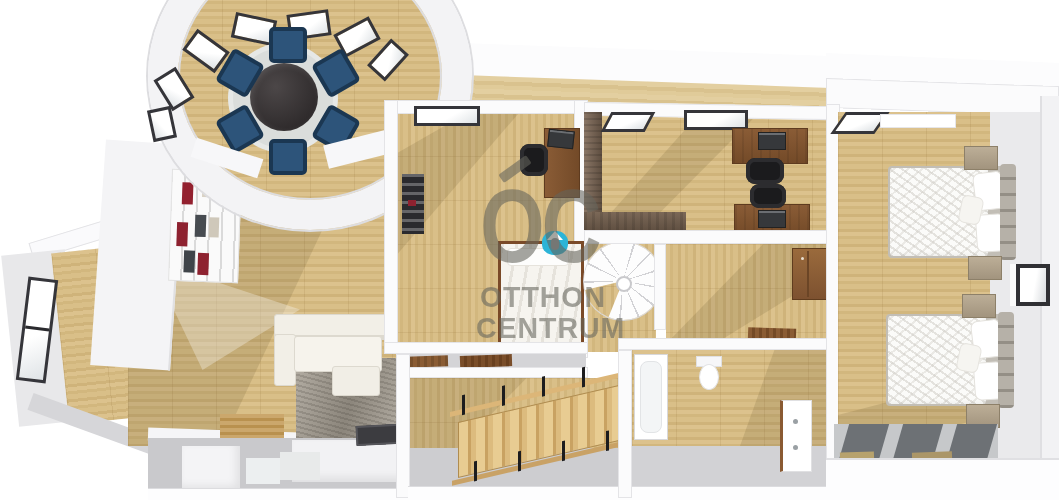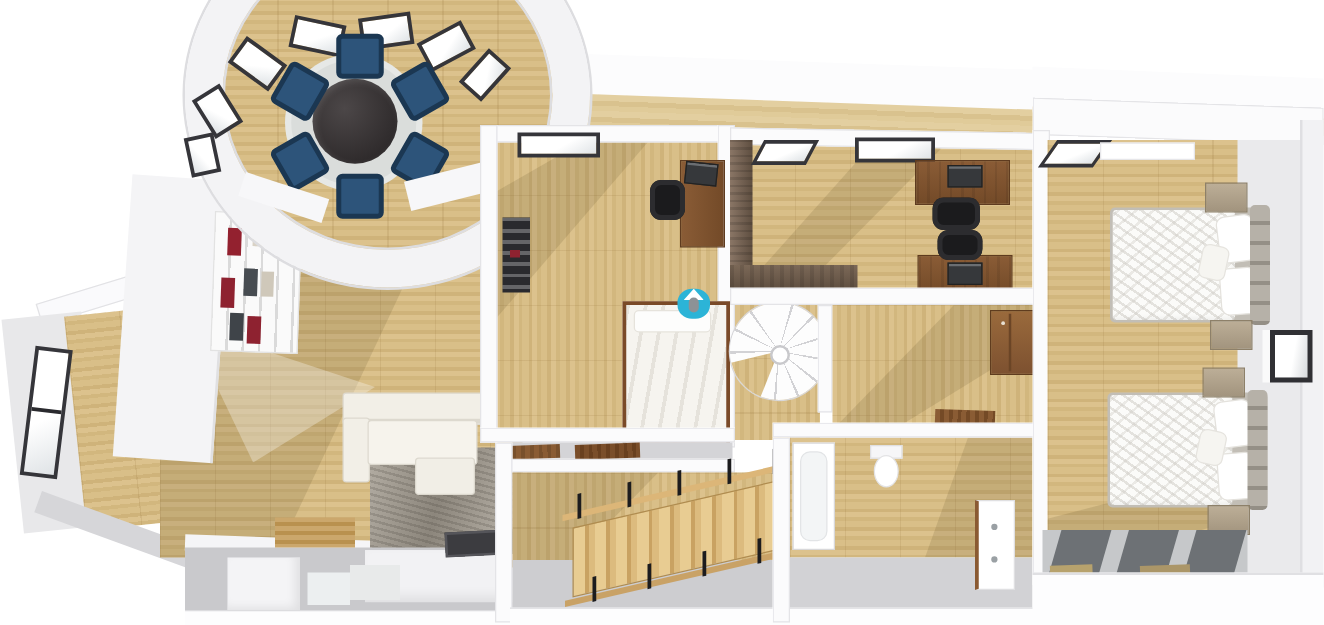--- a/index.html
+++ b/index.html
@@ -242,14 +242,20 @@
 
   <div class="abs" style="left:834px;top:424px;width:164px;height:36px;background:#c6c8ca;">
     <div class="abs" style="left:10px;top:0;width:40px;height:36px;background:#6d7175;transform:skewX(-16deg);"></div>
     <div class="abs" style="left:64px;top:0;width:40px;height:36px;background:#6d7175;transform:skewX(-16deg);"></div>
     <div class="abs" style="left:118px;top:0;width:40px;height:36px;background:#6d7175;transform:skewX(-16deg);"></div>
   </div>
   <div class="abs" style="left:840px;top:452px;width:34px;height:8px;background:#b7a26d;transform:rotate(-2deg);"></div>
   <div class="abs" style="left:912px;top:452px;width:40px;height:8px;background:#ab9668;transform:rotate(-2deg);"></div>
   <div class="abs" style="left:826px;top:458px;width:233px;height:42px;background:#fdfdfe;border-top:2px solid #e0e0e3;"></div>
 
+  <div class="abs wm" style="left:452px;top:148px;width:180px;height:200px;z-index:60;pointer-events:none;">
+    <div class="abs" style="left:46px;top:16px;width:34px;height:10px;background:rgba(100,100,92,.58);border-radius:2px;transform:rotate(-36deg);"></div>
+    <div class="abs" style="left:28px;top:26px;font-size:104px;line-height:1;letter-spacing:-4px;transform:scaleX(.8);transform-origin:left top;">OC</div>
+    <div class="abs" style="left:28px;top:132px;font-size:30px;letter-spacing:1px;transform:scaleX(.95);transform-origin:left top;">OTTHON</div>
+    <div class="abs" style="left:24px;top:163px;font-size:30px;letter-spacing:1px;transform:scaleX(.95);transform-origin:left top;">CENTRUM</div>
+  </div>
 
 </div>
 
 </body></html>

